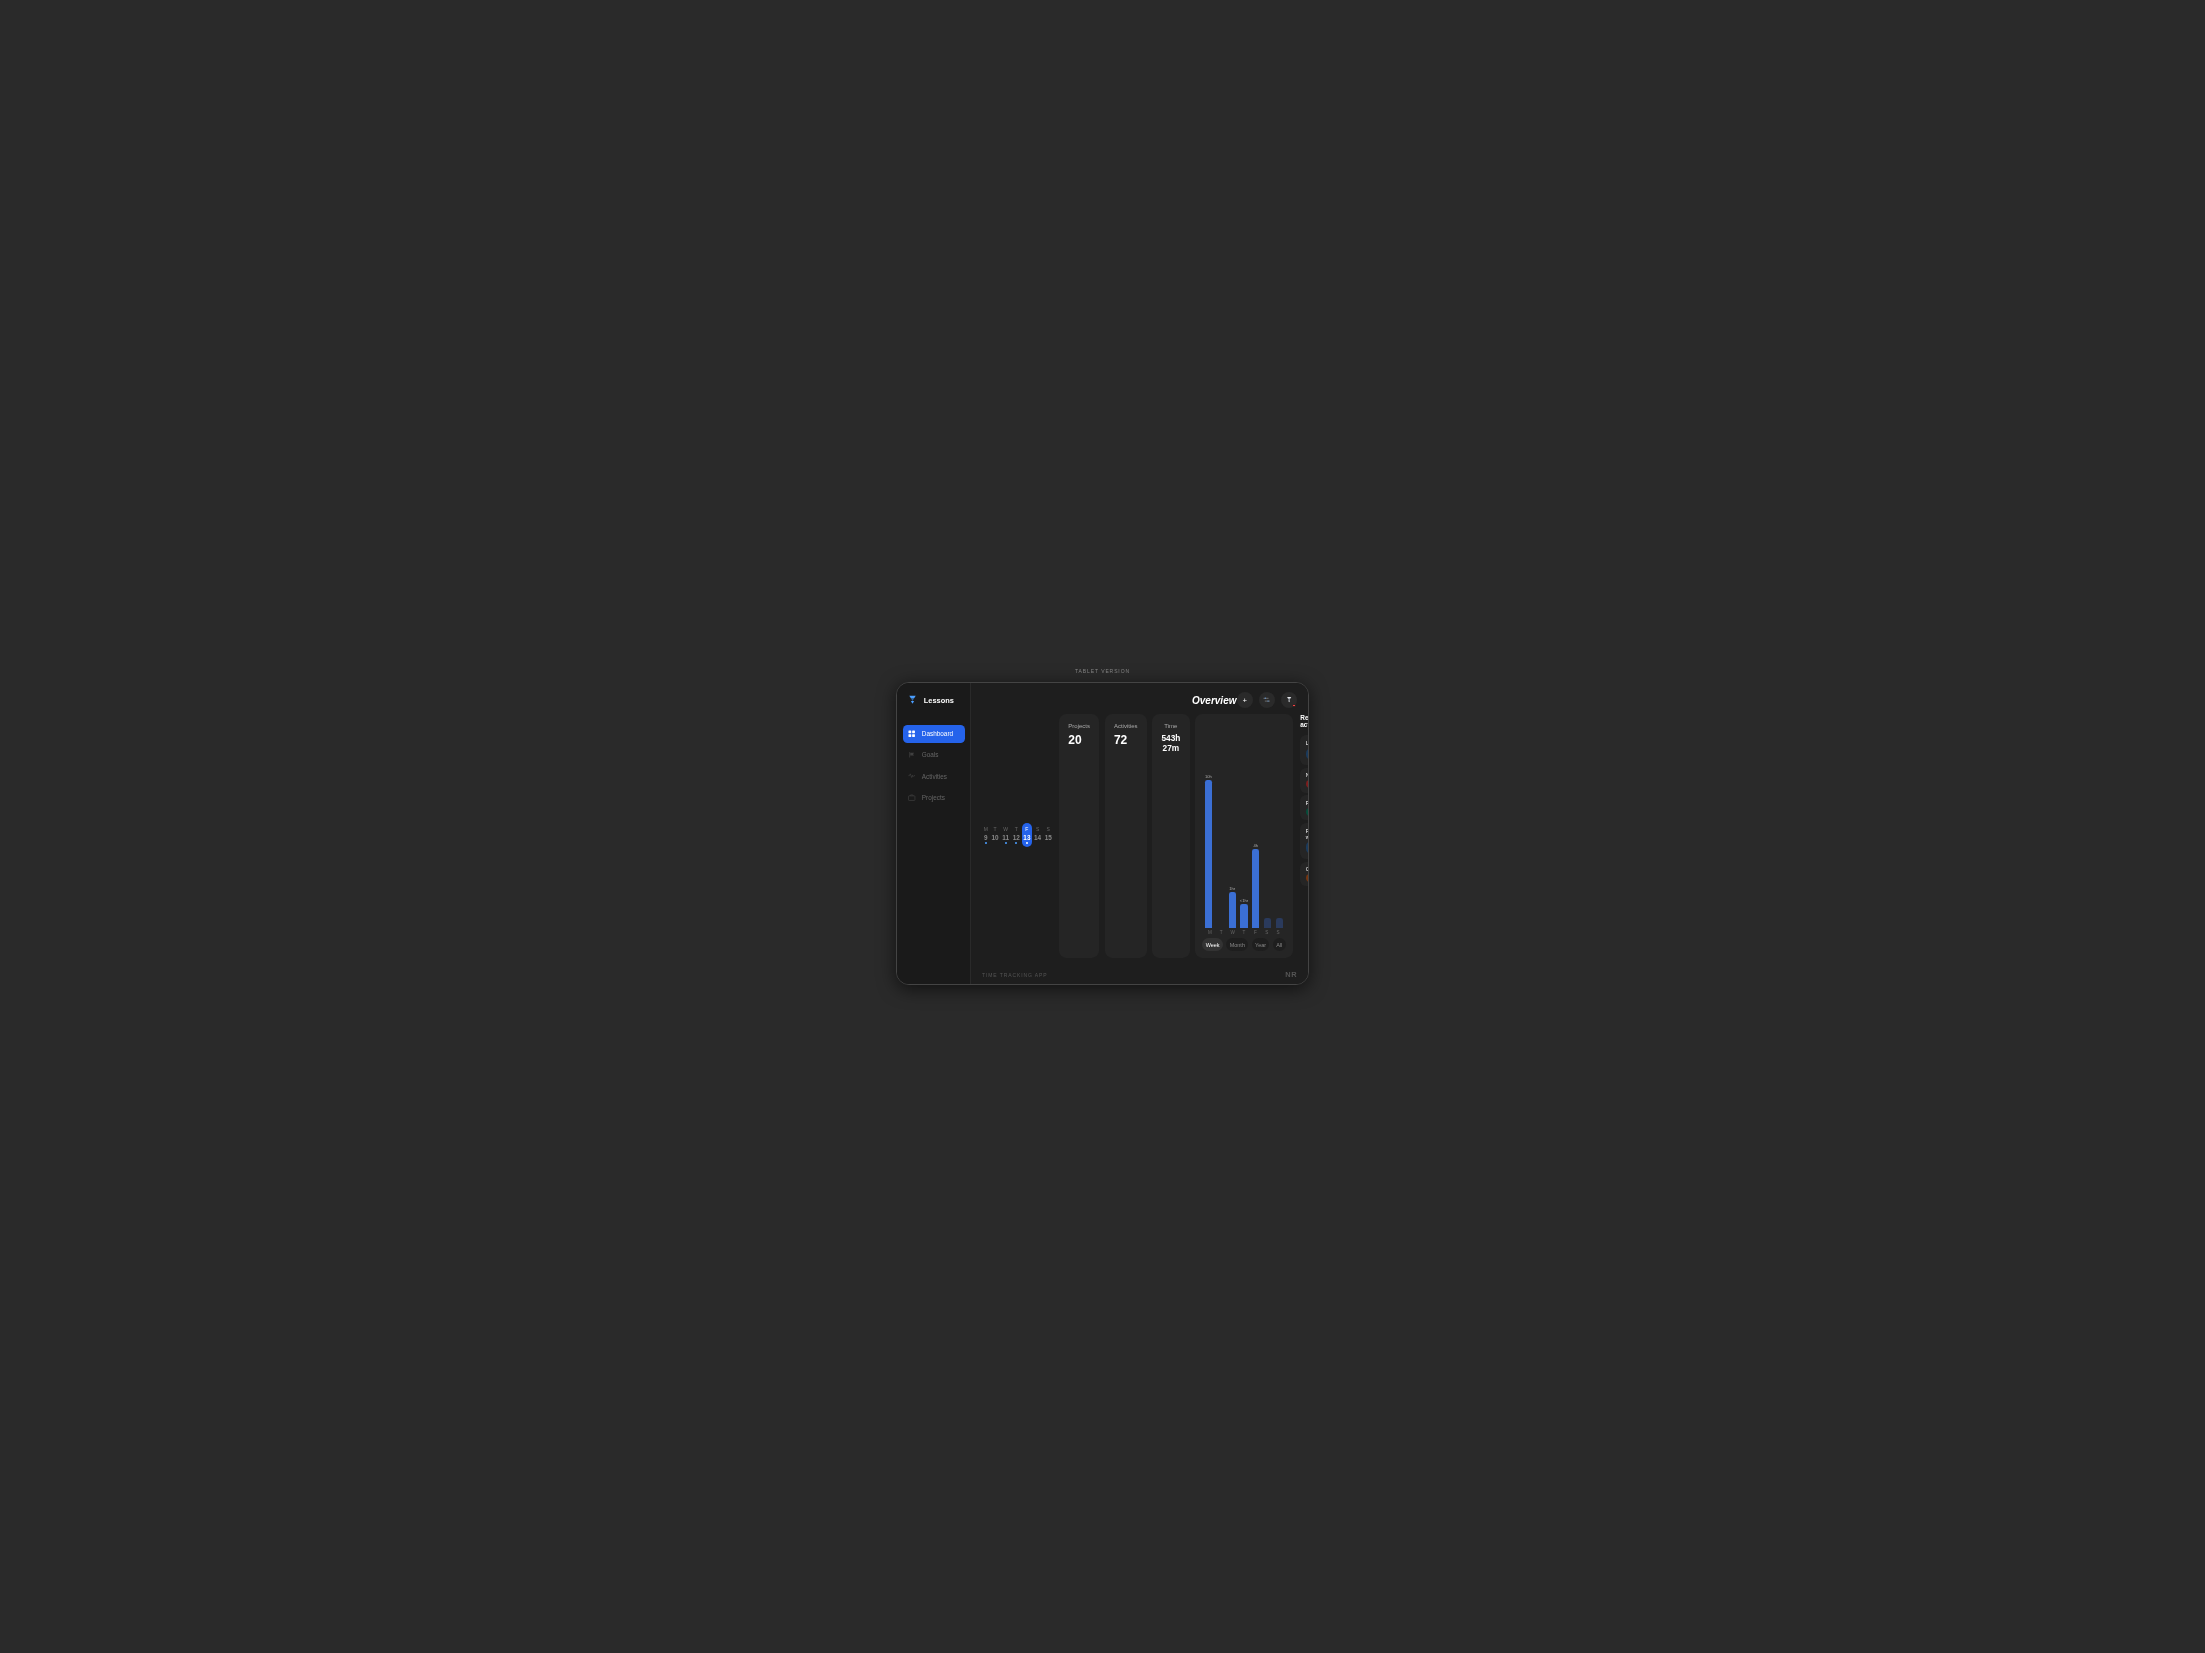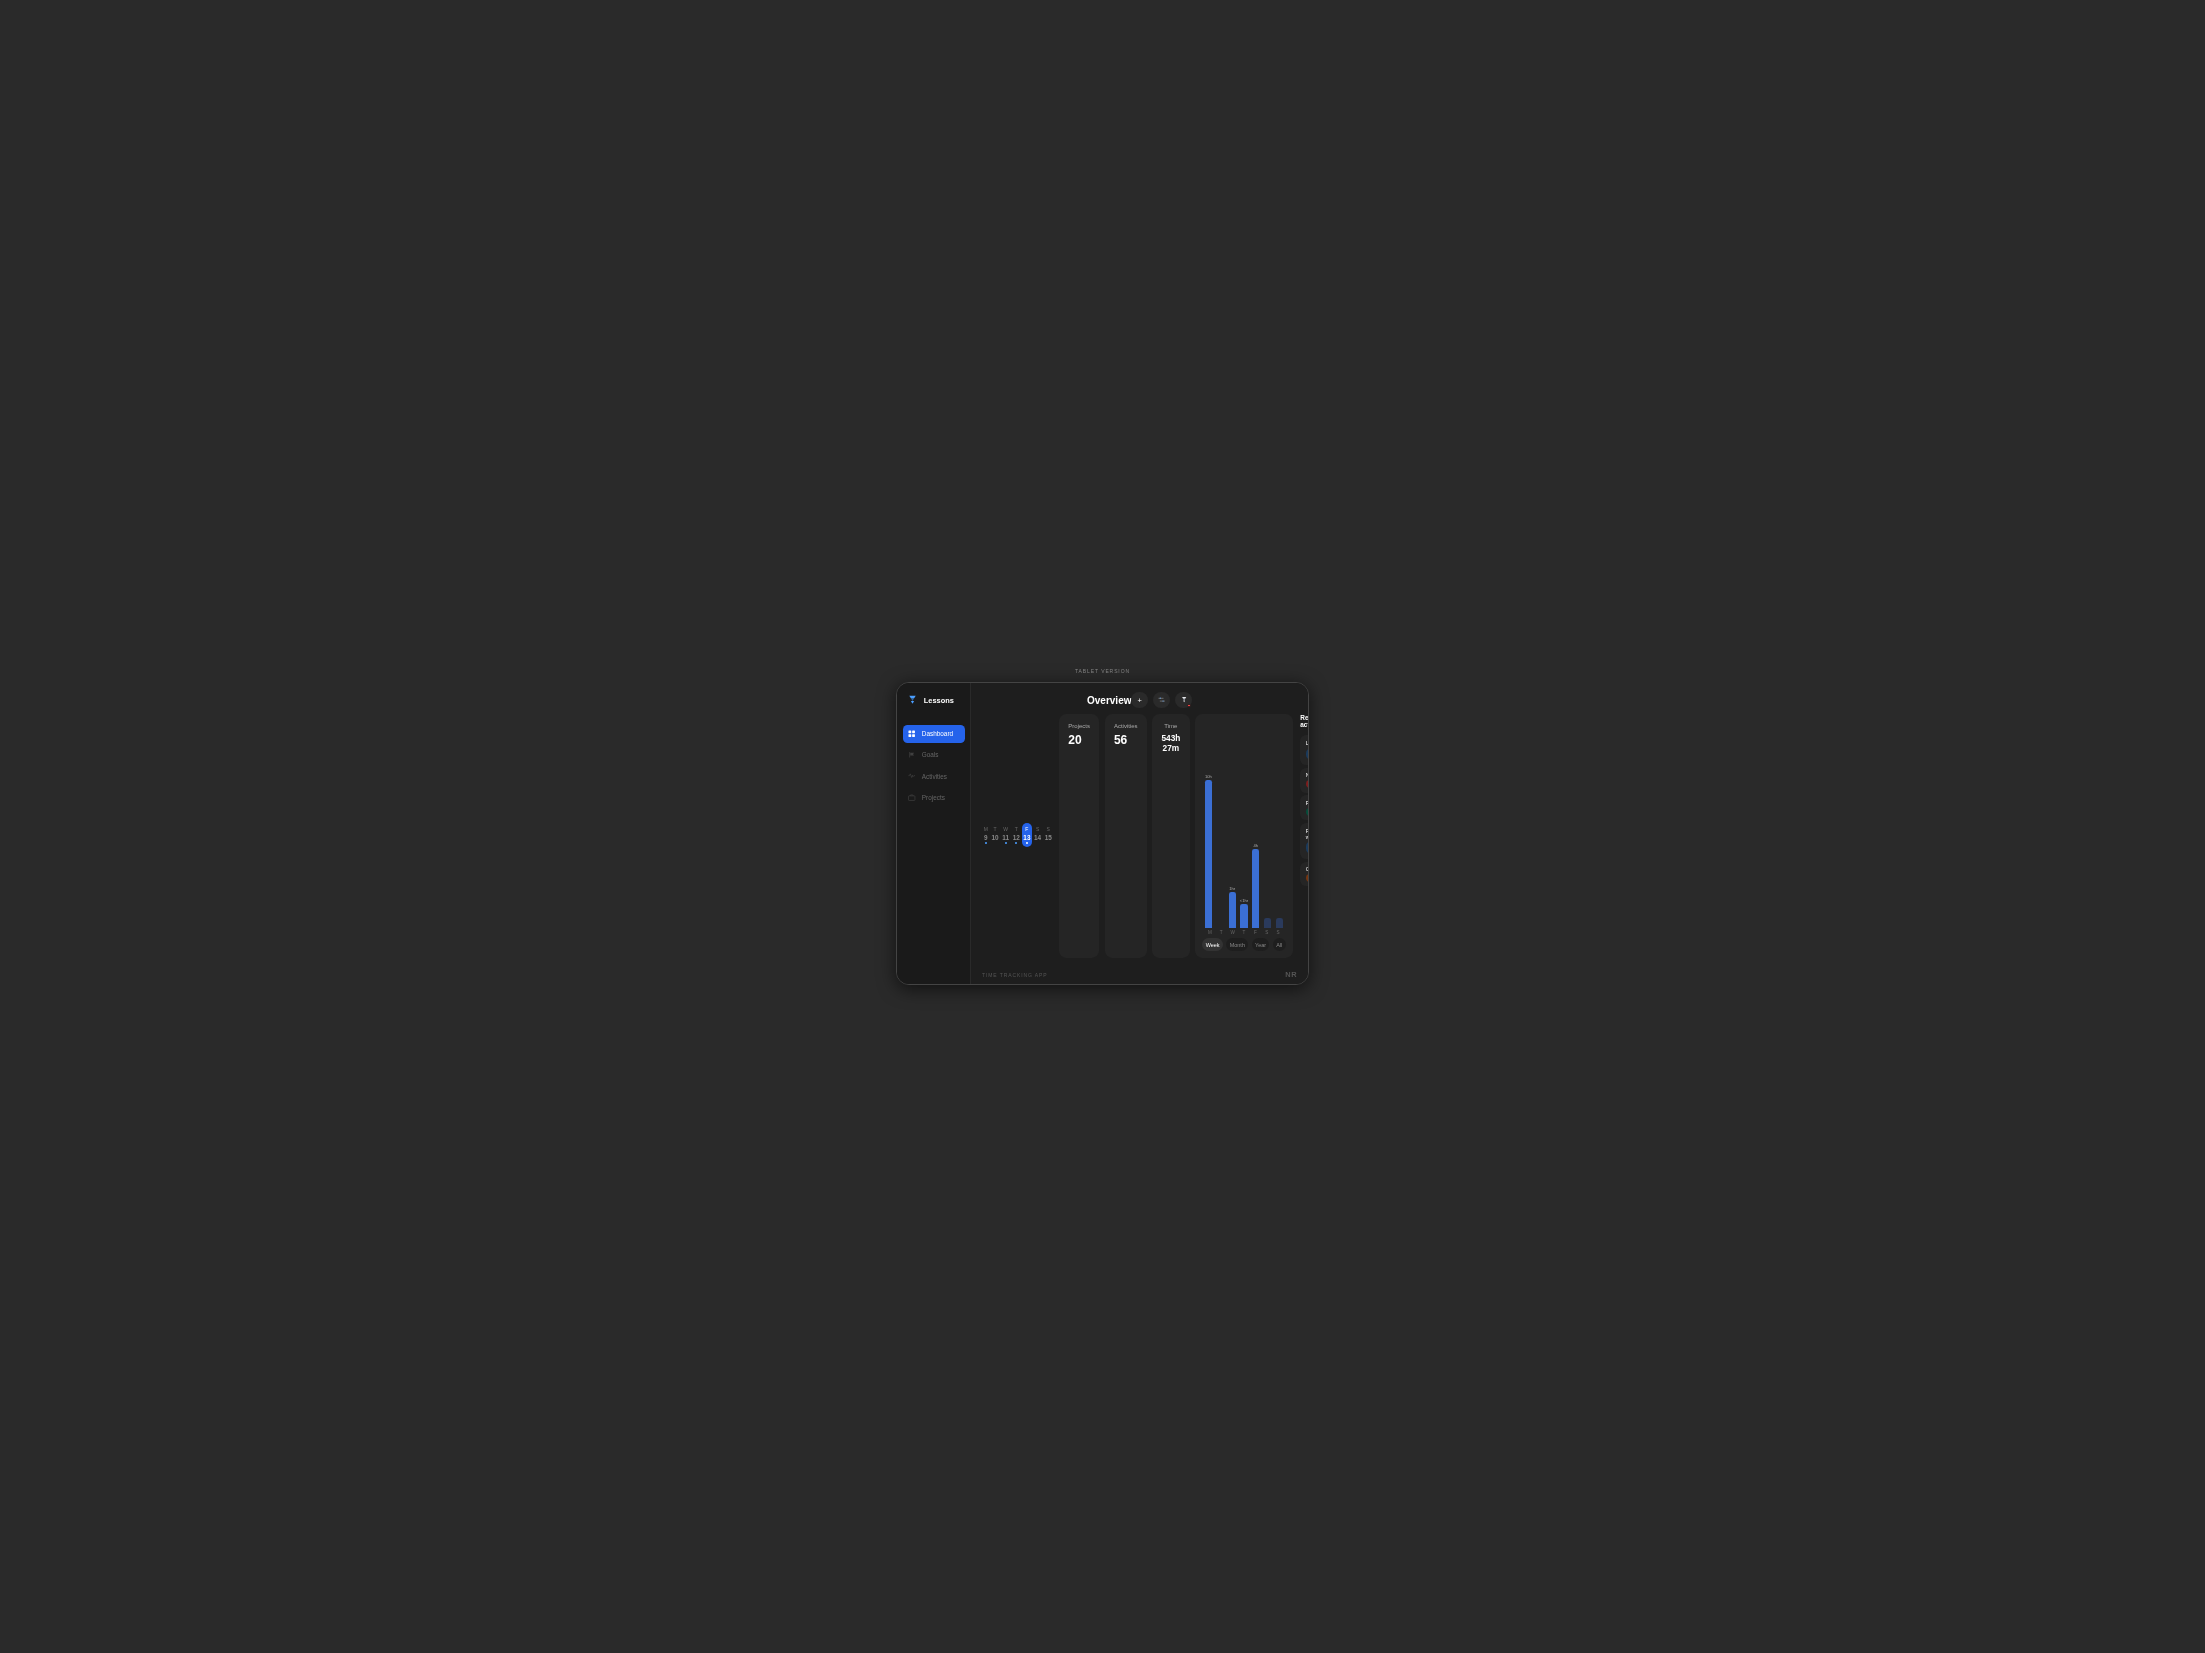--- a/index.html
+++ b/index.html
@@ -90,22 +90,23 @@
       flex: 1;
       background: #1e1e1e;
       display: flex;
       flex-direction: column;
       overflow: hidden;
     }
     
     .header {
       display: flex;
       align-items: center;
-      justify-content: center;
+      justify-content: flex-end;
       padding: 9.2px 11px 5.5px;
+      font-style: italic;
     }
     .header-title {
       color: #fff;
       font-size: 10px;
       font-weight: 700;
     }
     .header-actions {
       display: flex;
       align-items: center;
       gap: 5.5px;
@@ -490,21 +491,21 @@
   </div>
           </div>
 
         <div class="stats-row">
           <div class="stat-card">
             <div class="stat-label">Projects</div>
             <div class="stat-value">20</div>
           </div>
           <div class="stat-card">
             <div class="stat-label">Activities</div>
-            <div class="stat-value">56</div>
+            <div class="stat-value">72</div>
           </div>
           <div class="stat-card time-card" style="text-align:center;">
             <div class="stat-label" style="text-align:center;">Time</div>
             <div class="stat-value" style="font-size:8.3px;">543h 27m</div>
           </div>
         </div>
 
         <div class="chart-card">
           <div class="chart-area">
             <div class="chart-bars-wrapper" id="chart-bars" style="height:64px; padding-top:9.2px;">

